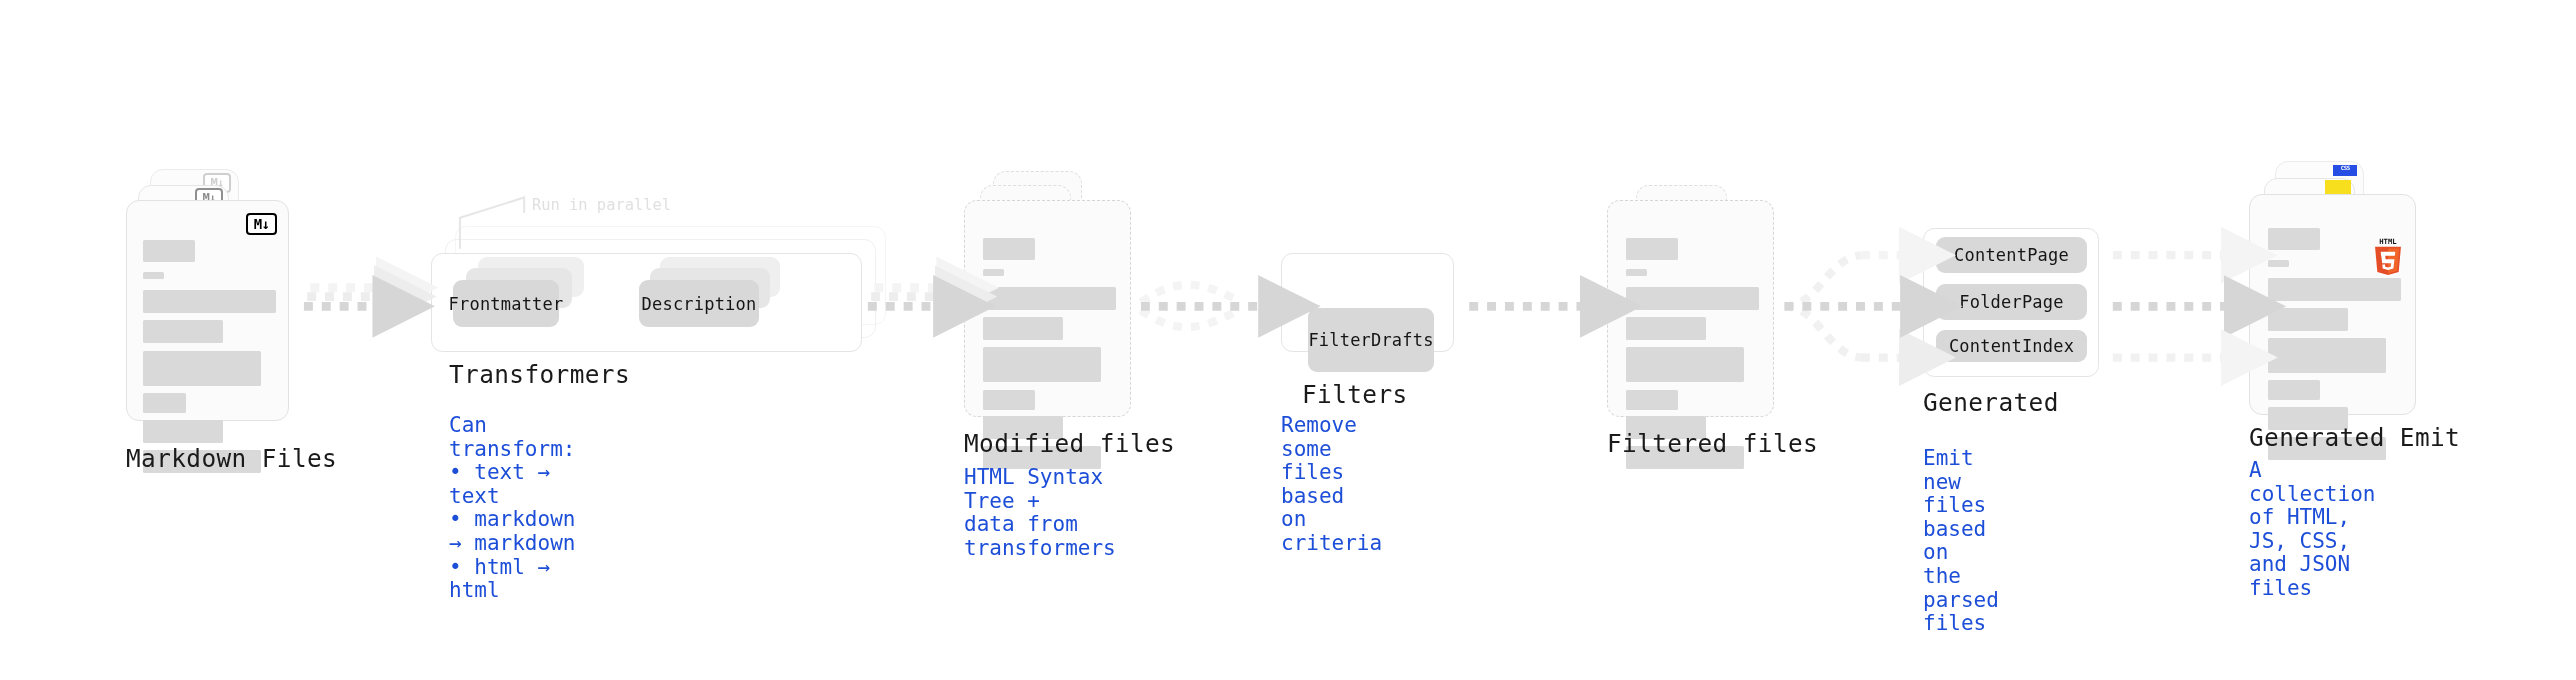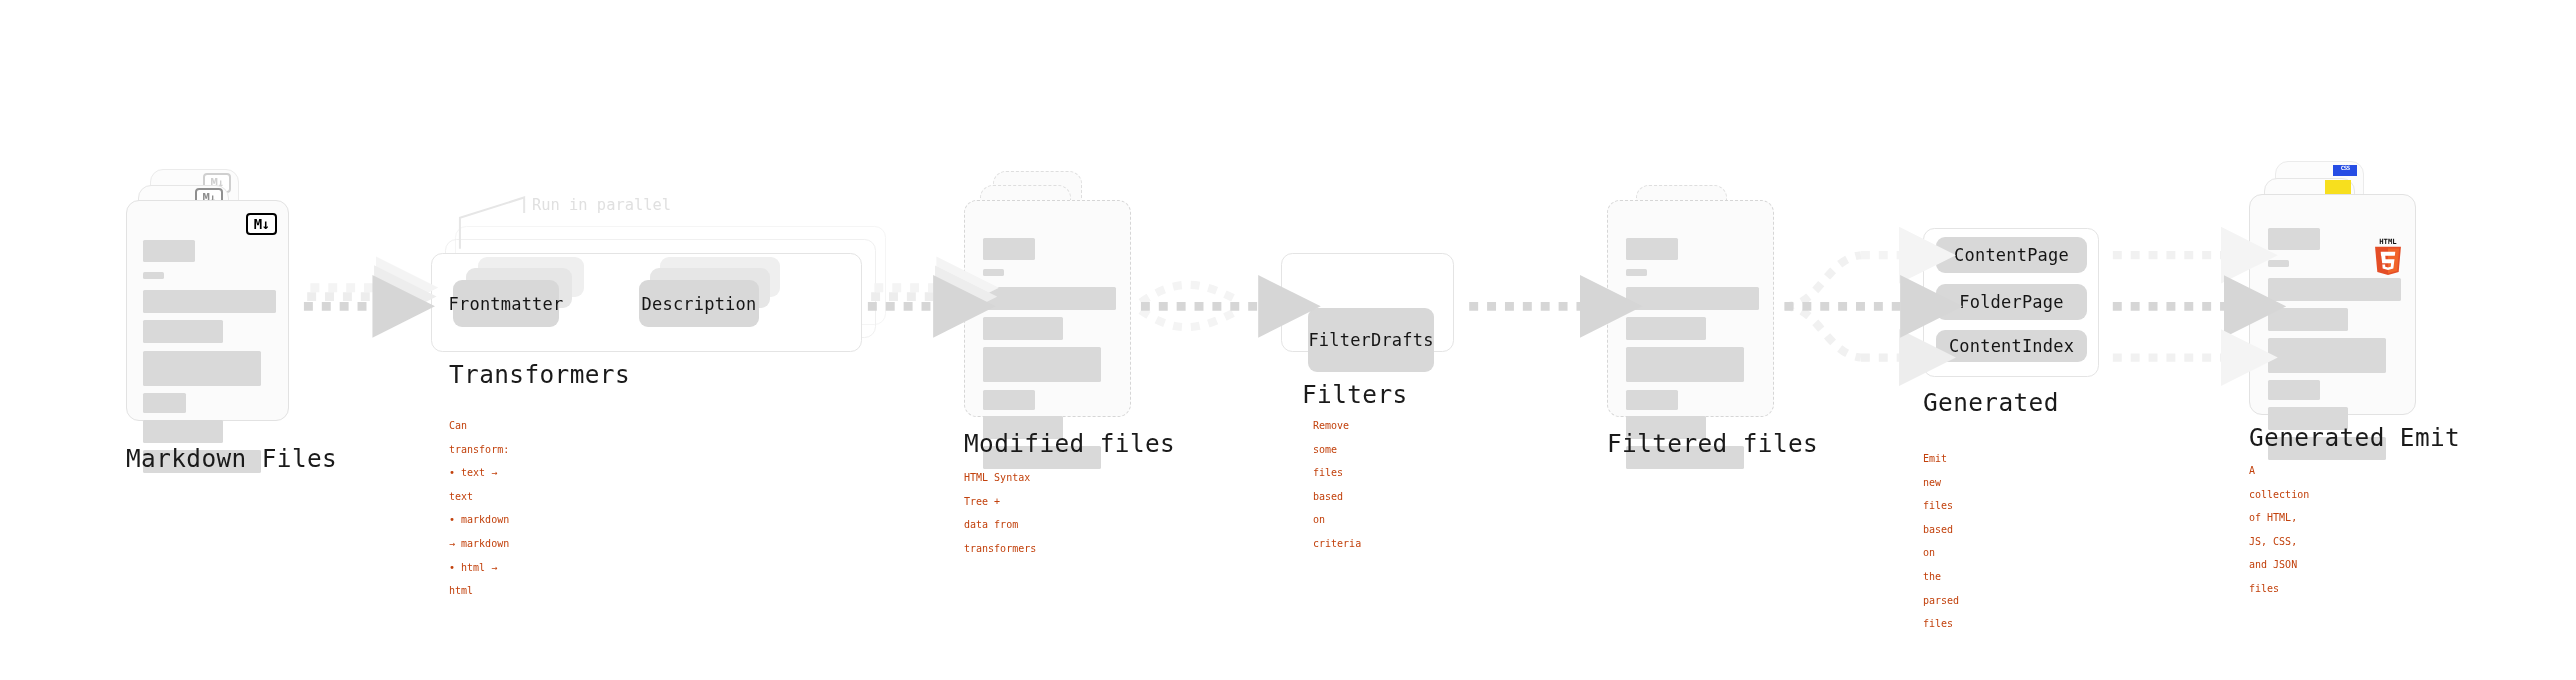--- a/index.html
+++ b/index.html
@@ -8,21 +8,21 @@
     font-family:"DejaVu Sans Mono","Liberation Mono",monospace;
     color:#111111;
   }
   .stage{position:relative;width:2576px;height:681px;}
 
   
   .title{
     font-size:24.4px;letter-spacing:0.4px;color:#1a1a1a;white-space:nowrap;
   }
   .subtitle{
-    font-size:10px;line-height:23.6px;color:#c2410c;white-space:pre-line;
+    font-size:21px;line-height:23.6px;color:#1d4ed8;white-space:pre-line;
   }
   .node{position:absolute;}
 
   
   .doc{
     position:absolute;background:#fbfbfb;border:1.6px solid #e2e2e2;
     border-radius:13px;box-sizing:border-box;
   }
   .doc.dash{border-style:dashed;background:#fbfbfb;border-color:#d6d6d6;}
   .doc.dash2{border-style:dashed;border-color:#dedede;background:#fbfbfb;}
@@ -134,21 +134,21 @@
     </div>
     <div class="title" style="position:absolute;left:964px;top:429px;">Modified files</div>
     <div class="subtitle" style="position:absolute;left:964px;top:466px;">HTML Syntax Tree +
 data from transformers</div>
   </div>
 
   <div class="node">
     <div class="group" style="left:1281px;top:253px;width:173px;height:99px;"></div>
     <div class="chip" style="left:1308px;top:280px;width:126px;height:64px;margin-top:28px;">FilterDrafts</div>
     <div class="title" style="position:absolute;left:1281px;top:380px;margin-left:21px;">Filters</div>
-    <div class="subtitle" style="position:absolute;left:1281px;top:414px;margin-left:32px;">Remove some files based
+    <div class="subtitle" style="position:absolute;left:1281px;top:414px;">Remove some files based
 on criteria</div>
   </div>
 
   <div class="node">
     <div class="doc dash2" style="left:1636px;top:185px;width:91px;height:49px;"></div>
     <div class="doc dash" style="left:1607px;top:200px;width:167px;height:217px;">
       <div class="line" style="left:18px;top:37px;width:52px;height:22px;"></div>
       <div class="line" style="left:18px;top:68px;width:21px;height:6.5px;"></div>
       <div class="line" style="left:18px;top:86px;width:133px;height:23px;"></div>
       <div class="line" style="left:18px;top:116px;width:80px;height:23px;"></div>

